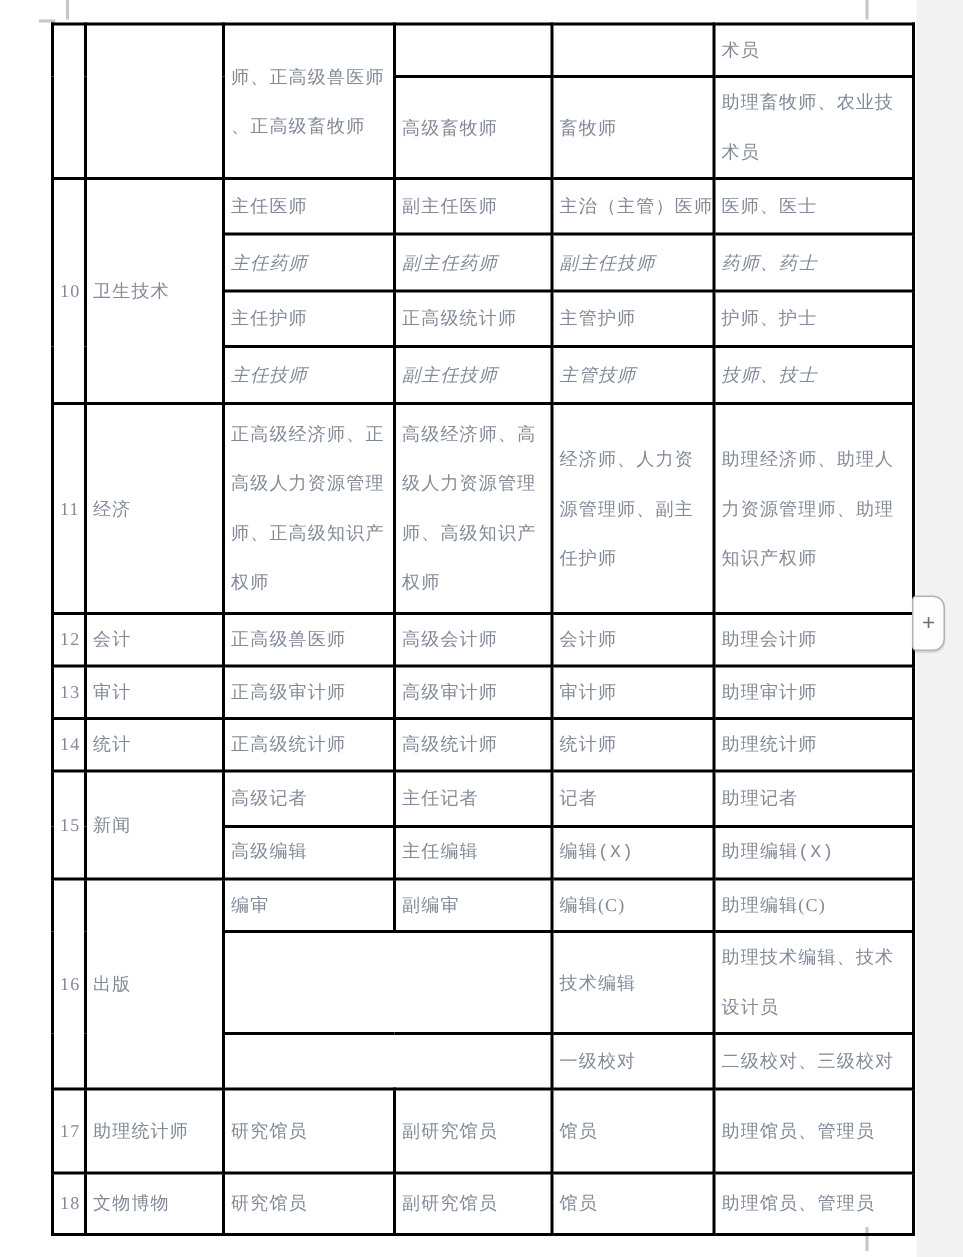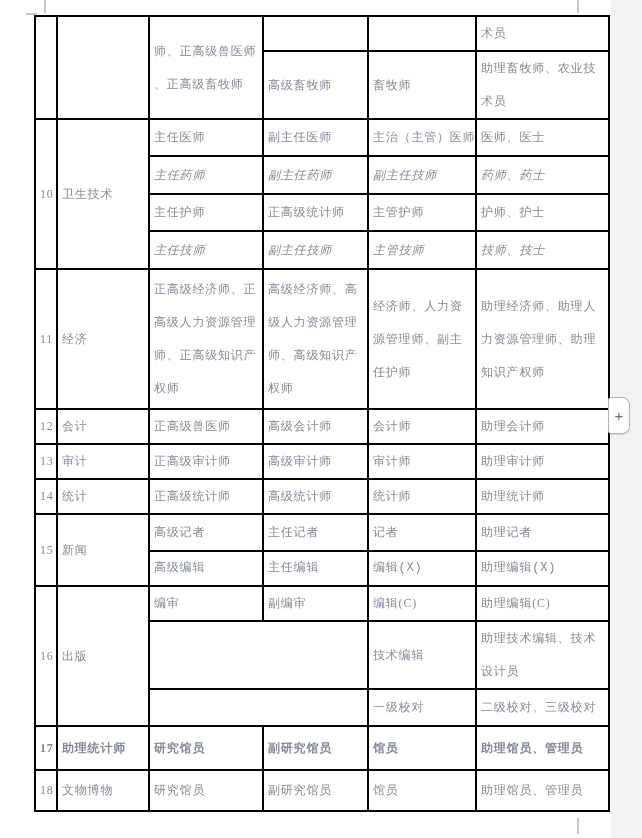--- a/index.html
+++ b/index.html
@@ -30,21 +30,21 @@
     color:#828a98;
     font-size:12px;
     letter-spacing:0.8px;
     line-height:33px;
   }
   td.s{white-space:nowrap;}
   td.m{white-space:normal;word-break:break-all;line-break:anywhere;border-radius:17px;}
   td.num{text-align:center;padding:0 1px;}
   tr.h33{height:33px;} tr.h68{height:68px;} tr.h37{height:37px;}
   tr.h38{height:38px;font-style:italic;} tr.h140{height:140px;} tr.h35{height:35px;}
-  tr.h34{height:34px;font-family:Liberation Mono, monospace;} tr.h56{height:44px;font-weight:bold;} tr.h40{height:41px;margin-top:24px;}
+  tr.h34{height:34px;font-family:Liberation Mono, monospace;} tr.h56{height:56px;} tr.h40{height:41px;margin-top:24px;}
 
   
   .plus-btn{
     position:absolute;left:608px;top:397px;width:22px;height:37px;
     background:#fdfdfd;border:1px solid #b3b3b3;
     border-radius:3px 8px 8px 3px;
     box-shadow:0 1px 1px rgba(0,0,0,0.12);
     display:flex;align-items:center;justify-content:center;
     font-family:"Liberation Sans","DejaVu Sans",sans-serif;
     font-size:15px;color:#6f6f6f;box-sizing:border-box;cursor:pointer;

